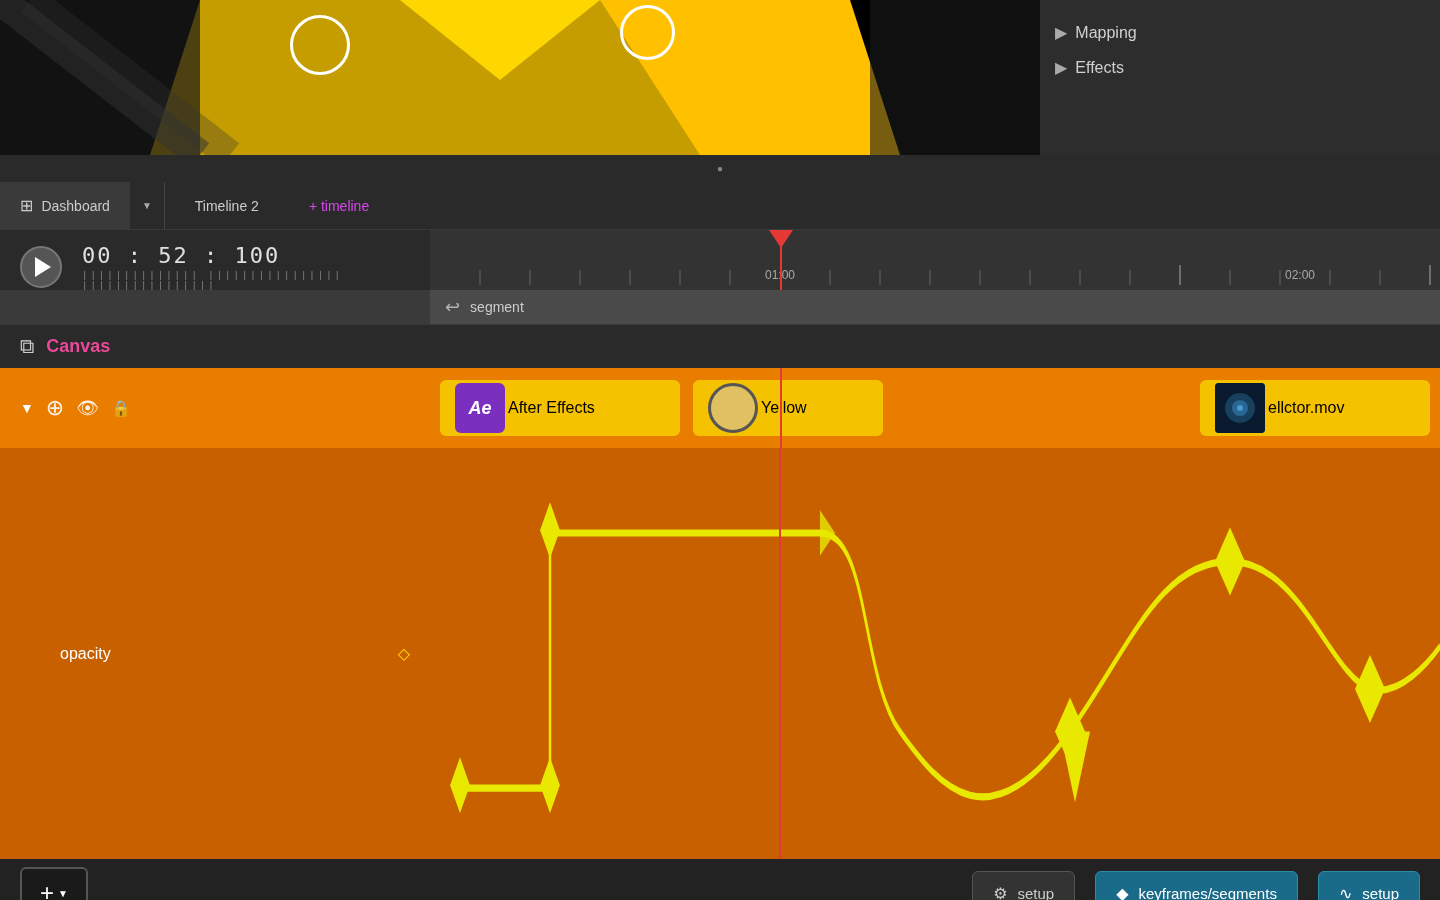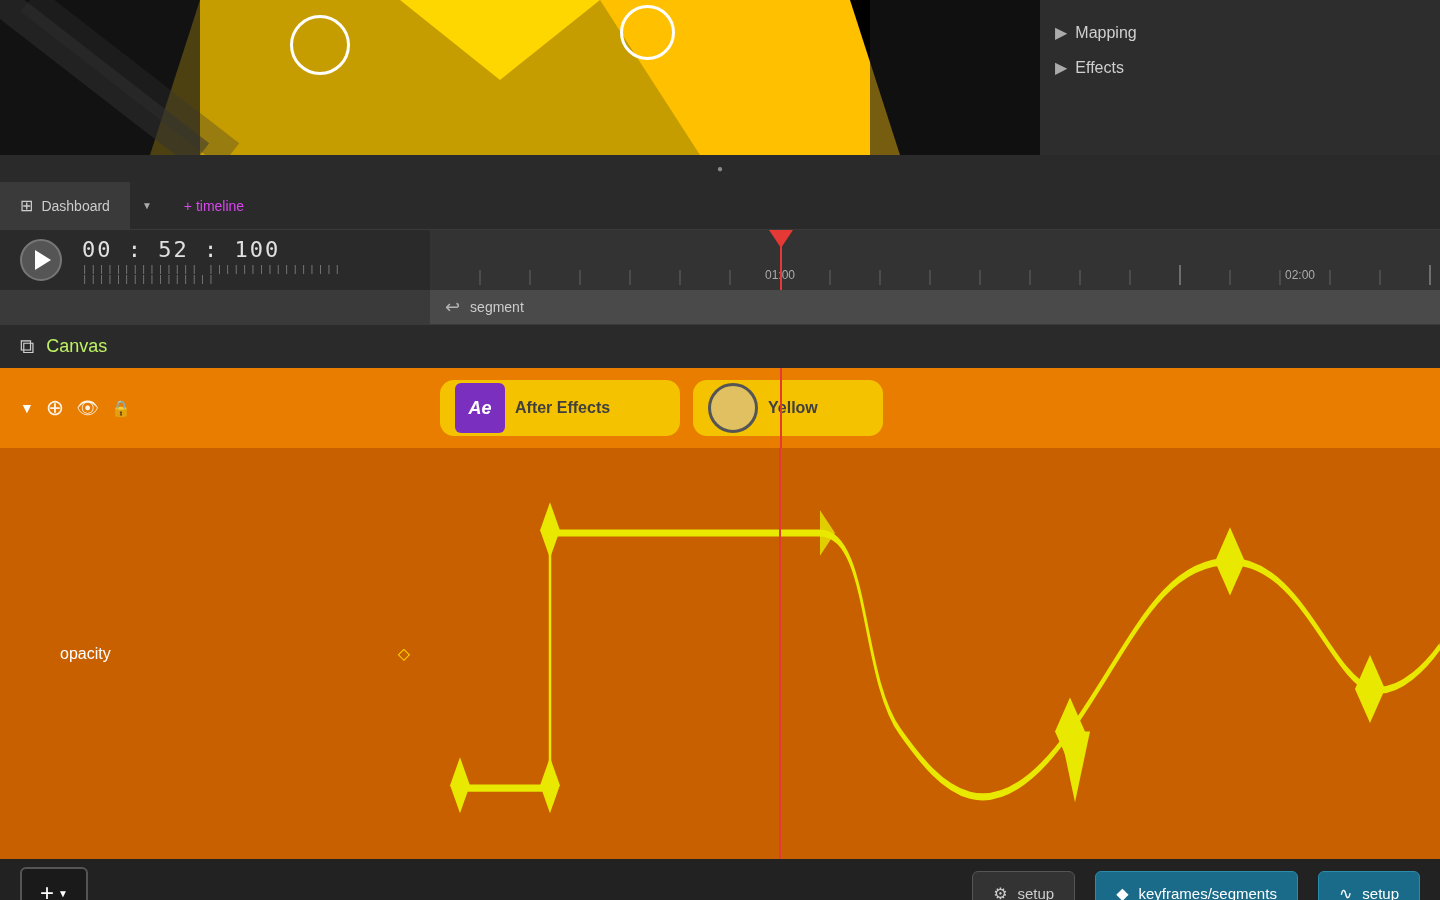--- a/index.html
+++ b/index.html
@@ -128,21 +128,21 @@
       display: flex;
       height: calc(900px - 155px - 48px - 68px);
       background: #2a2a2a;
       flex-direction: column;
     }
 
     
     .transport-row {
       display: flex;
       height: 60px;
-      align-items: center;
+      align-items: flex-end;
       background: #2a2a2a;
     }
     .transport-controls {
       width: 430px;
       display: flex;
       align-items: center;
       gap: 20px;
       padding: 0 20px;
       flex-shrink: 0;
     }
@@ -253,22 +253,22 @@
       display: flex;
       align-items: center;
       gap: 12px;
       padding: 0 20px;
     }
     .canvas-icon {
       opacity: 0.9;
     }
     .canvas-title {
       font-size: 18px;
-      font-weight: 400;
-      color: #bef264;
+      font-weight: 700;
+      color: #ec4899;
     }
     .canvas-track {
       flex: 1;
       background: #2a2a2a;
     }
 
     
     .layer-row {
       display: flex;
       height: 80px;
@@ -313,24 +313,24 @@
       align-items: center;
       padding: 0 10px;
       gap: 8px;
       position: relative;
       overflow: hidden;
     }
 
     
     .clip {
       height: 56px;
-      border-radius: 14px;
-      display: flex;
-      align-items: center;
-      gap: 10px;
+      border-radius: 6px;
+      display: flex;
+      align-items: center;
+      gap: 3px;
       padding: 0 15px;
       flex-shrink: 0;
       position: relative;
     }
     .clip-ae {
       background: #f5c200;
       width: 240px;
     }
     .clip-yellow {
       background: #f5c200;
@@ -372,22 +372,22 @@
       display: flex;
       align-items: center;
       justify-content: center;
     }
     .clip-icon-thumb svg {
       width: 100%;
       height: 100%;
     }
     .clip-label {
       font-size: 16px;
-      font-weight: 700;
-      color: #404040;
+      font-weight: 400;
+      color: #000000;
     }
 
     
     .opacity-row {
       display: flex;
       flex: 1;
       background: #c86000;
       position: relative;
       overflow: hidden;
     }
@@ -523,20 +523,23 @@
 </div>
 
 <div class="divider-dot">●</div>
 
 <div class="tabs-bar">
   <div class="tab-dashboard">
     <span style="font-size:16px;">⊞</span>
     <span>Dashboard</span>
   </div>
   <div class="tab-dropdown">▼</div>
+  <div class="tab-item">
+    <span>Timeline 2</span>
+  </div>
   <div class="tab-add">
     <span>+ timeline</span>
   </div>
 </div>
 
 <div class="timeline-container">
 
   <div class="transport-row">
     <div class="transport-controls">
       <div class="play-btn">
@@ -624,20 +627,32 @@
       <div class="clip clip-ae">
         <div class="clip-icon">Ae</div>
         <span class="clip-label">After Effects</span>
       </div>
 
       <div class="clip clip-yellow" style="margin-left:5px;">
         <div class="clip-icon-circle"></div>
         <span class="clip-label">Yellow</span>
       </div>
 
+      <div class="clip clip-mov" style="margin-left:auto;">
+        <div class="clip-icon-thumb">
+
+          <svg viewBox="0 0 50 50">
+            <rect width="50" height="50" fill="#0a1a2e"></rect>
+            <circle cx="25" cy="25" r="15" fill="#1a4a6a" opacity="0.8"></circle>
+            <circle cx="25" cy="25" r="8" fill="#2a6a9a" opacity="0.9"></circle>
+            <circle cx="25" cy="25" r="3" fill="#4a9acc"></circle>
+          </svg>
+        </div>
+        <span class="clip-label">ellctor.mov</span>
+      </div>
 
       <div class="playhead-line" style="left:350px;"></div>
     </div>
   </div>
 
   <div class="opacity-row">
     <div class="opacity-label-area">
       <span class="opacity-label">opacity</span>
       <span class="opacity-diamond">◇</span>
     </div>

